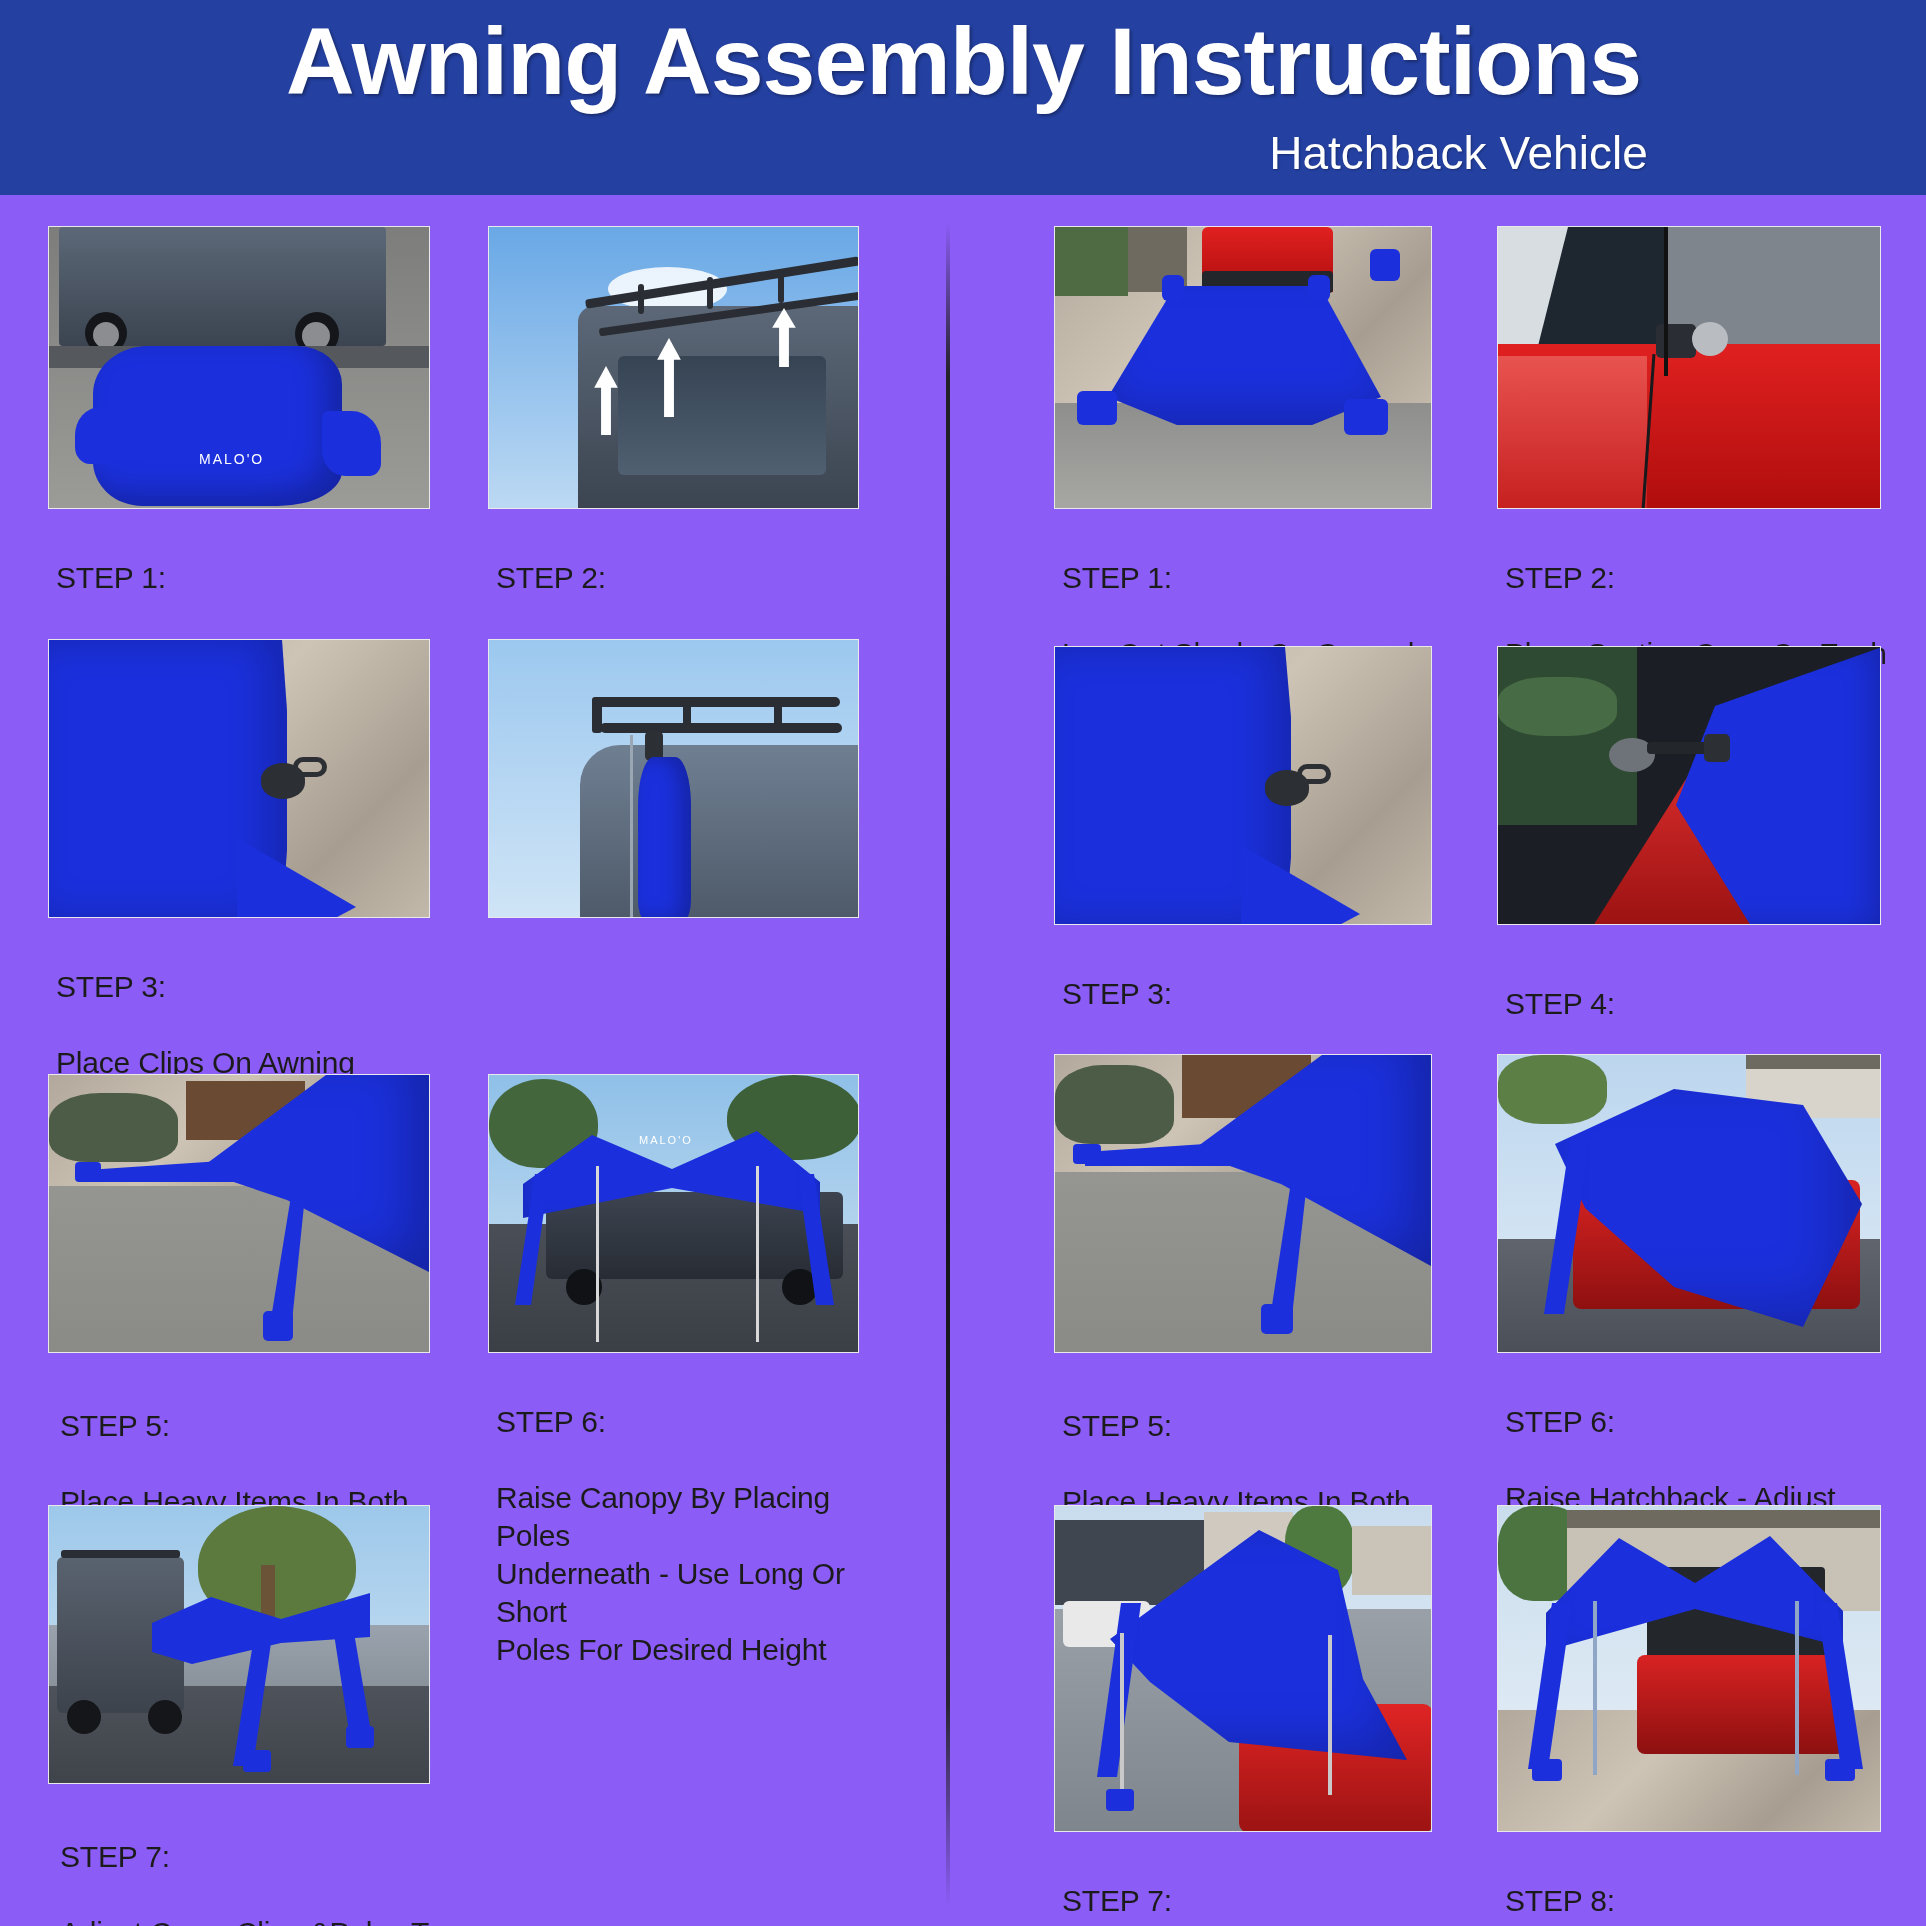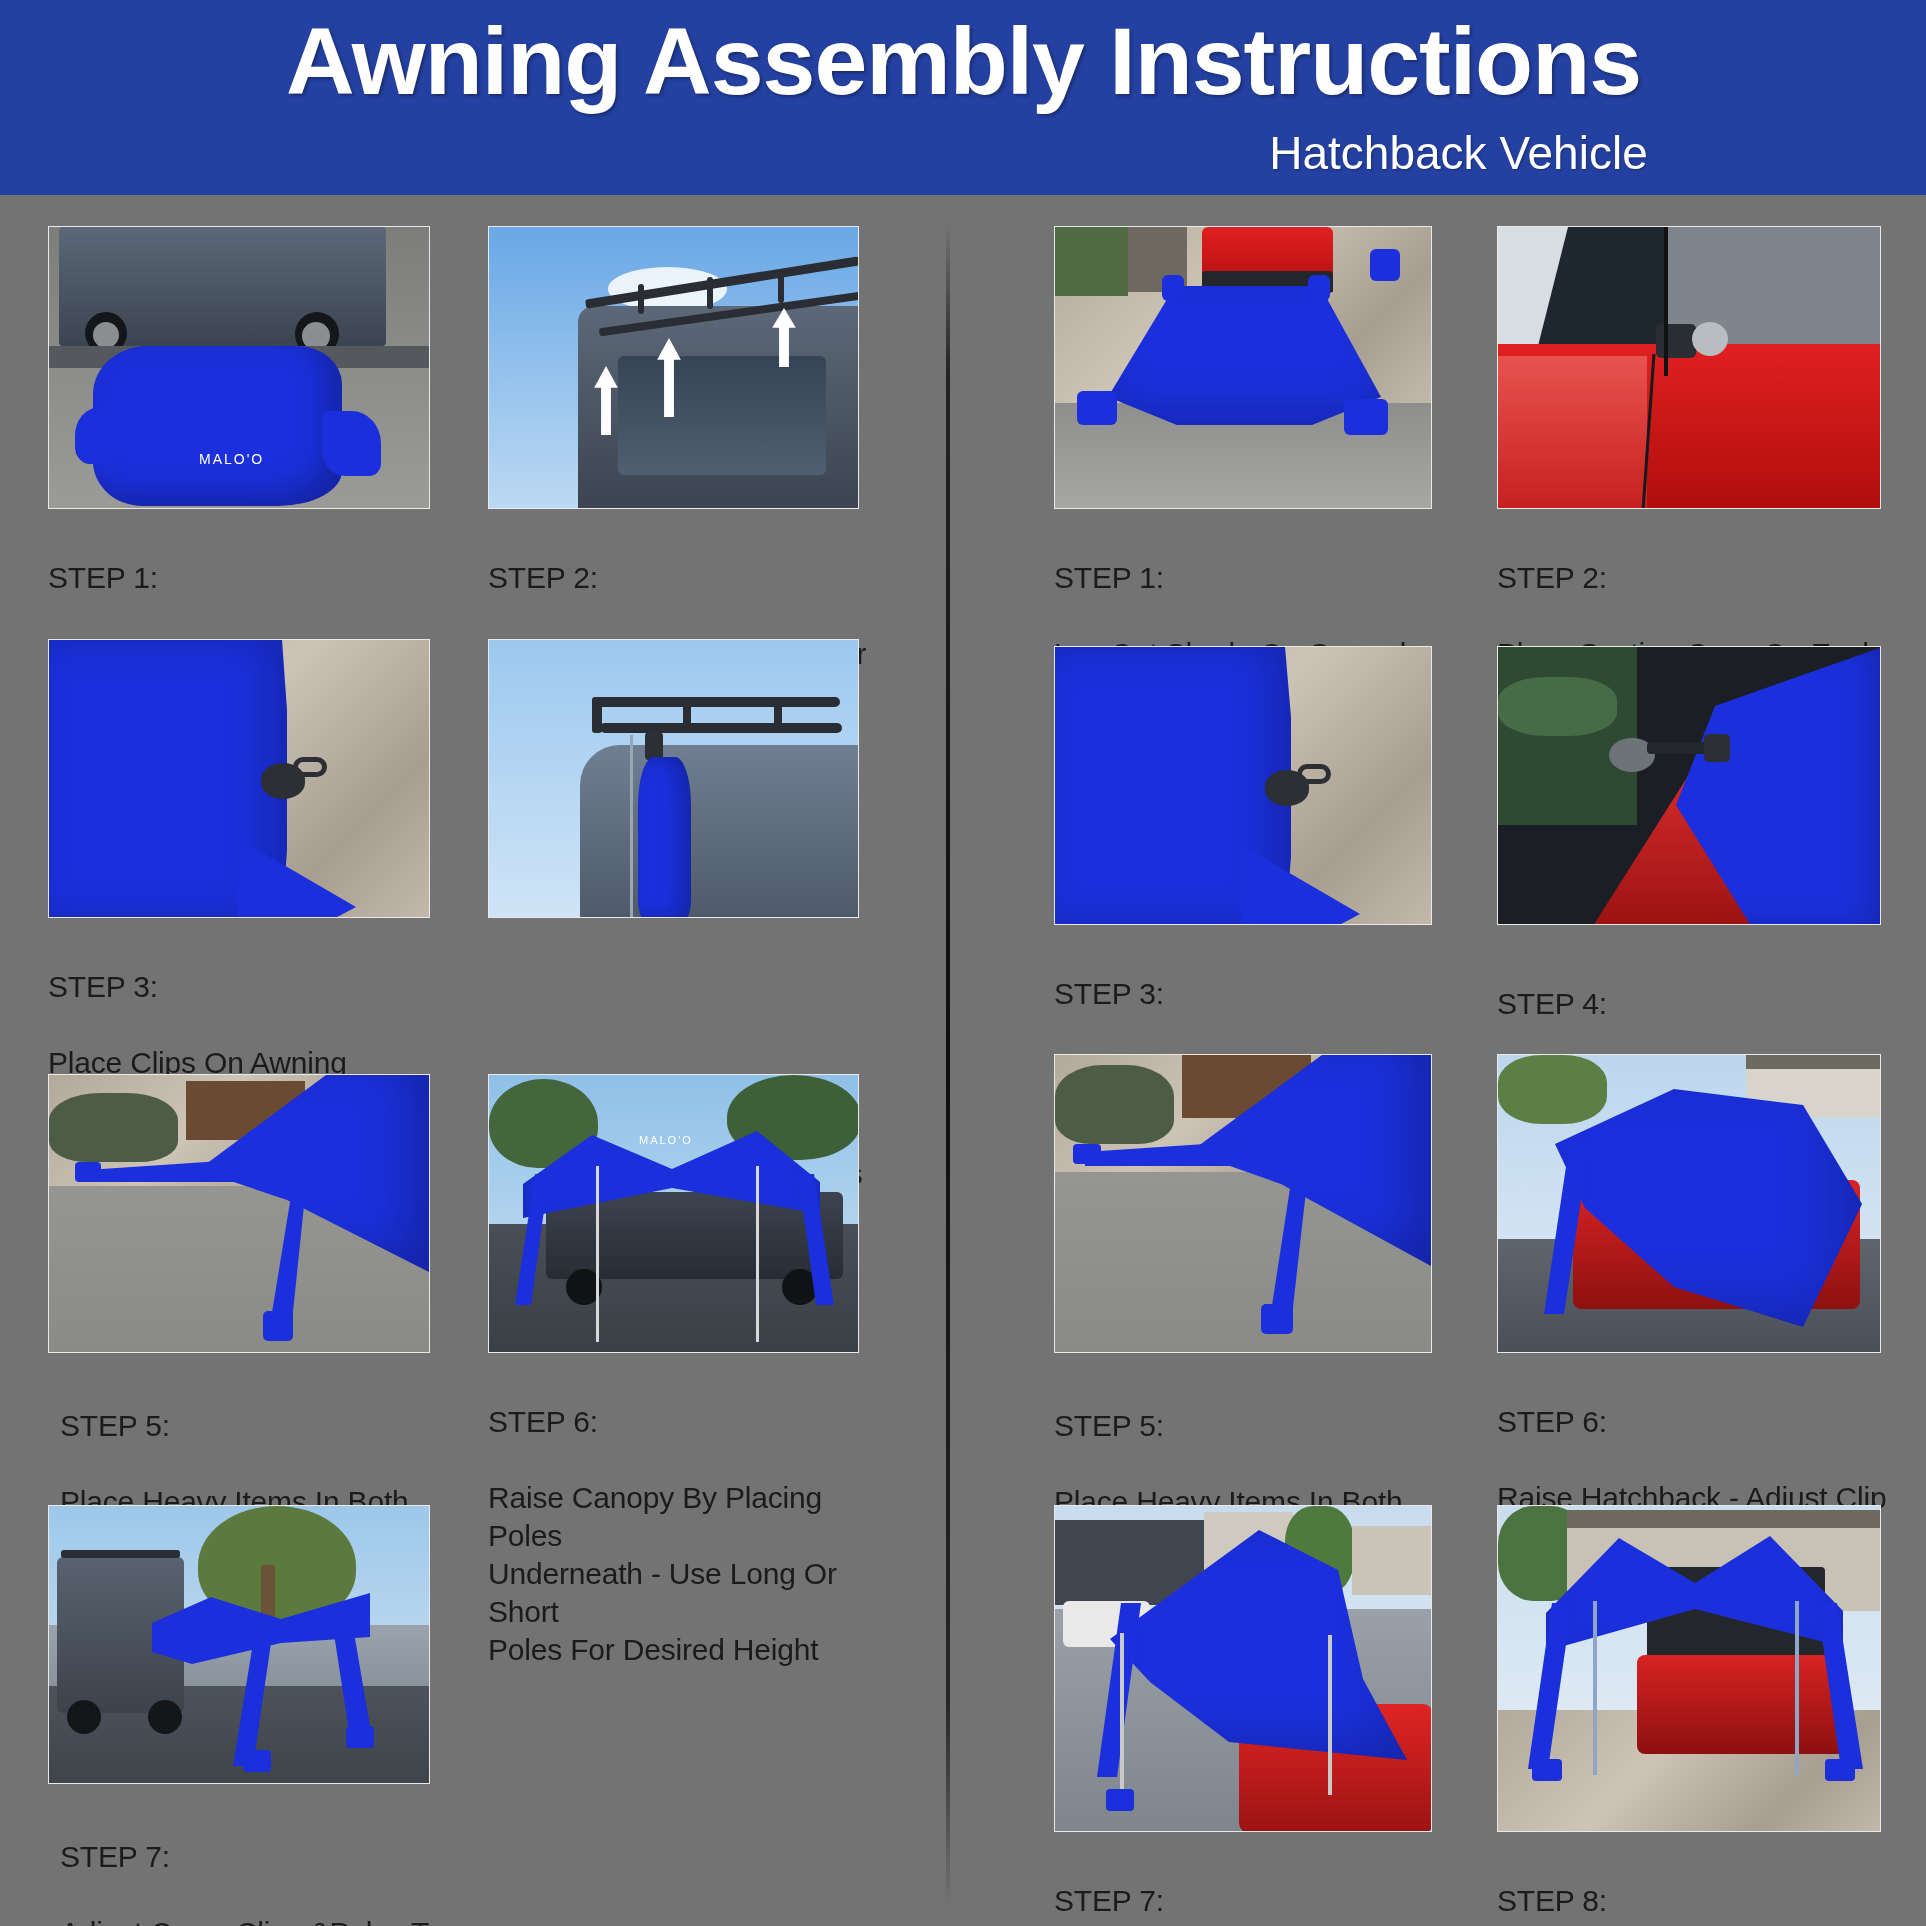--- a/index.html
+++ b/index.html
@@ -2,21 +2,21 @@
 <html><head>
 <meta charset="utf-8">
 <style>
   * { box-sizing: border-box; margin: 0; padding: 0; }
   html, body {
     width: 1927px; height: 1927px;
     background: #ffffff;
     font-family: "Liberation Sans", sans-serif;
     overflow: hidden;
   }
-  .sheet { position: relative; width: 1927px; height: 1927px; background:#737373; }
+  .sheet { position: relative; width: 1927px; height: 1927px; background:#8b5cf6; }
 
   
   .banner {
     position: absolute; left: 0; top: 0; width: 1927px; height: 195px;
     background: #2440A0;
   }
   .banner-title {
     position: absolute; left: 0; top: 6px; width: 1927px;
     text-align: center;
     color: #ffffff;
@@ -53,20 +53,21 @@
   .photo {
     position: relative; overflow: hidden;
     background: #cfcfcf;
     border: 1px solid #e9e9e9;
   }
   .caption {
     font-size: 30px; color: #1b1b1b; line-height: 38px;
     font-family: "Liberation Sans", sans-serif;
     white-space: pre-line;
     letter-spacing: -0.2px;
+    margin-left: 8px;
   }
   .step-label { display:block; }
   .step-text  { display:block; }
 
   
   .sky      { position:absolute; left:0; top:0; width:100%; height:100%;
               background: linear-gradient(#69a8e6, #bcd9f3); }
   .asphalt  { position:absolute; left:0; width:100%;
               background: linear-gradient(#8e8e8c,#a7a7a4); }
   .stone    { position:absolute; left:0; width:100%;

